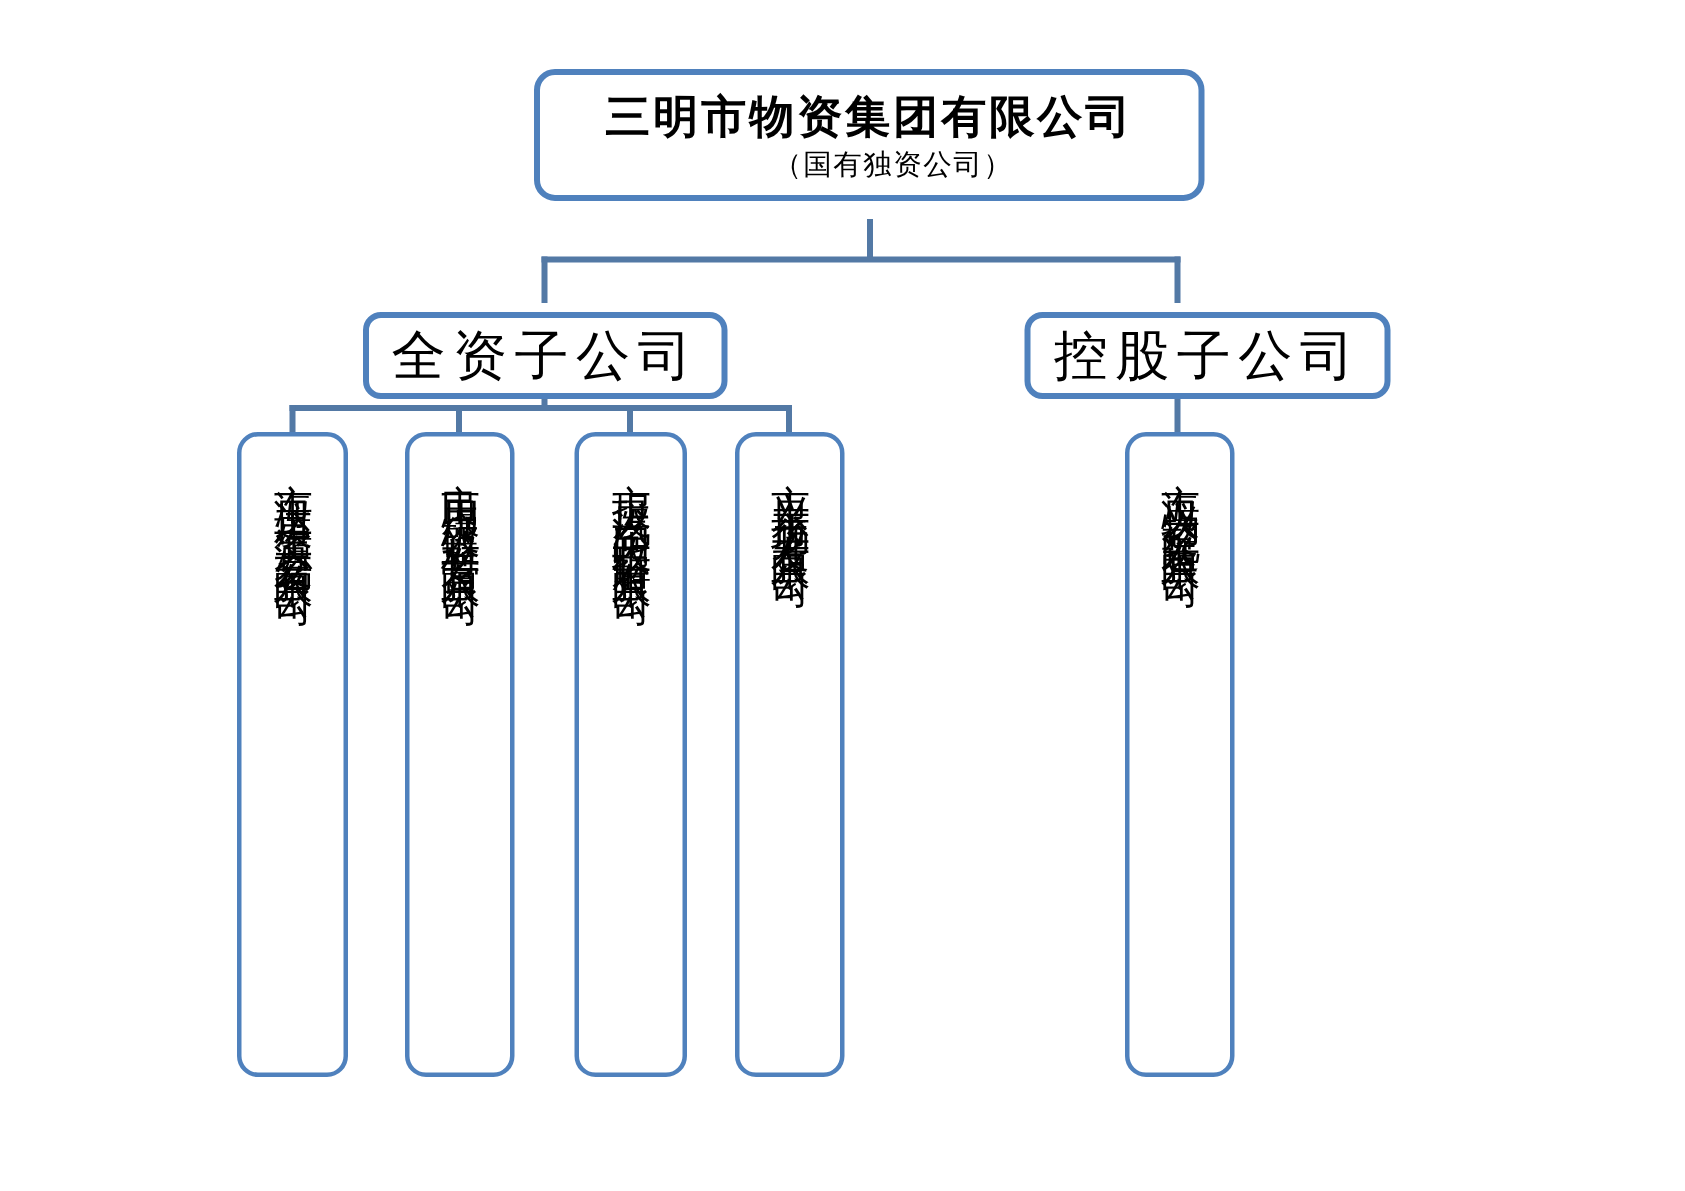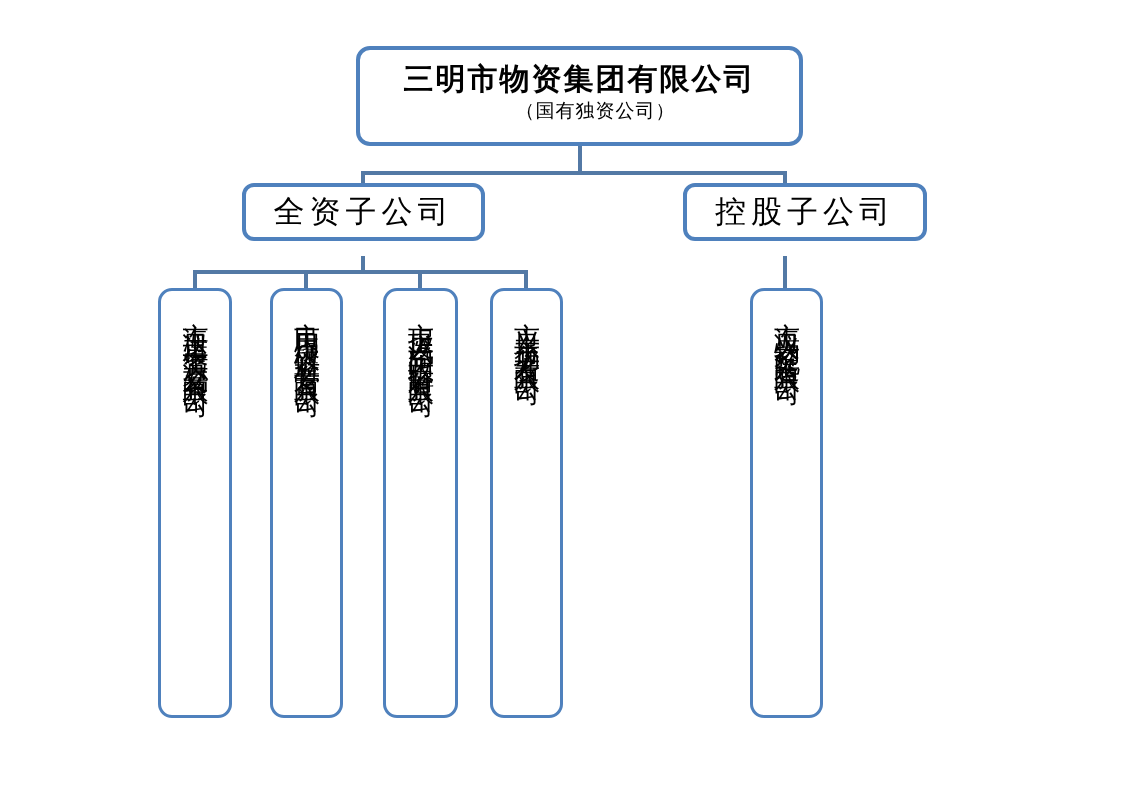--- a/index.html
+++ b/index.html
@@ -20,45 +20,45 @@
     position: absolute;
     box-sizing: border-box;
     background: #ffffff;
     border: 4px solid #4f81bd;
     border-radius: 14px;
   }
   .root-node {
     left: 356px;
     top: 46px;
     width: 447px;
-    height: 100px;
+    height: 88px;
     text-align: center;
   }
   .root-title {
     font-family: "Liberation Sans", sans-serif;
     font-weight: 700;
     font-size: 30px;
     letter-spacing: 2px;
     margin-top: 11px;
     line-height: 1.2;
   }
   .root-subtitle {
     font-size: 19px;
     letter-spacing: 1px;
     margin-top: 3px;
     line-height: 1.2;
     padding-left: 32px;
   }
   .group-node {
-    top: 183px;
+    top: 208px;
     height: 58px;
     display: flex;
     align-items: center;
     justify-content: center;
-    font-size: 31px;
+    font-size: 36px;
     letter-spacing: 5px;
     border-radius: 12px;
   }
   .group-wholly { left: 242px; width: 243px; }
   .group-holding { left: 663px; width: 244px; margin-left: 20px; }
   .leaf-node {
     top: 288px;
     height: 430px;
     display: flex;
     justify-content: center;

